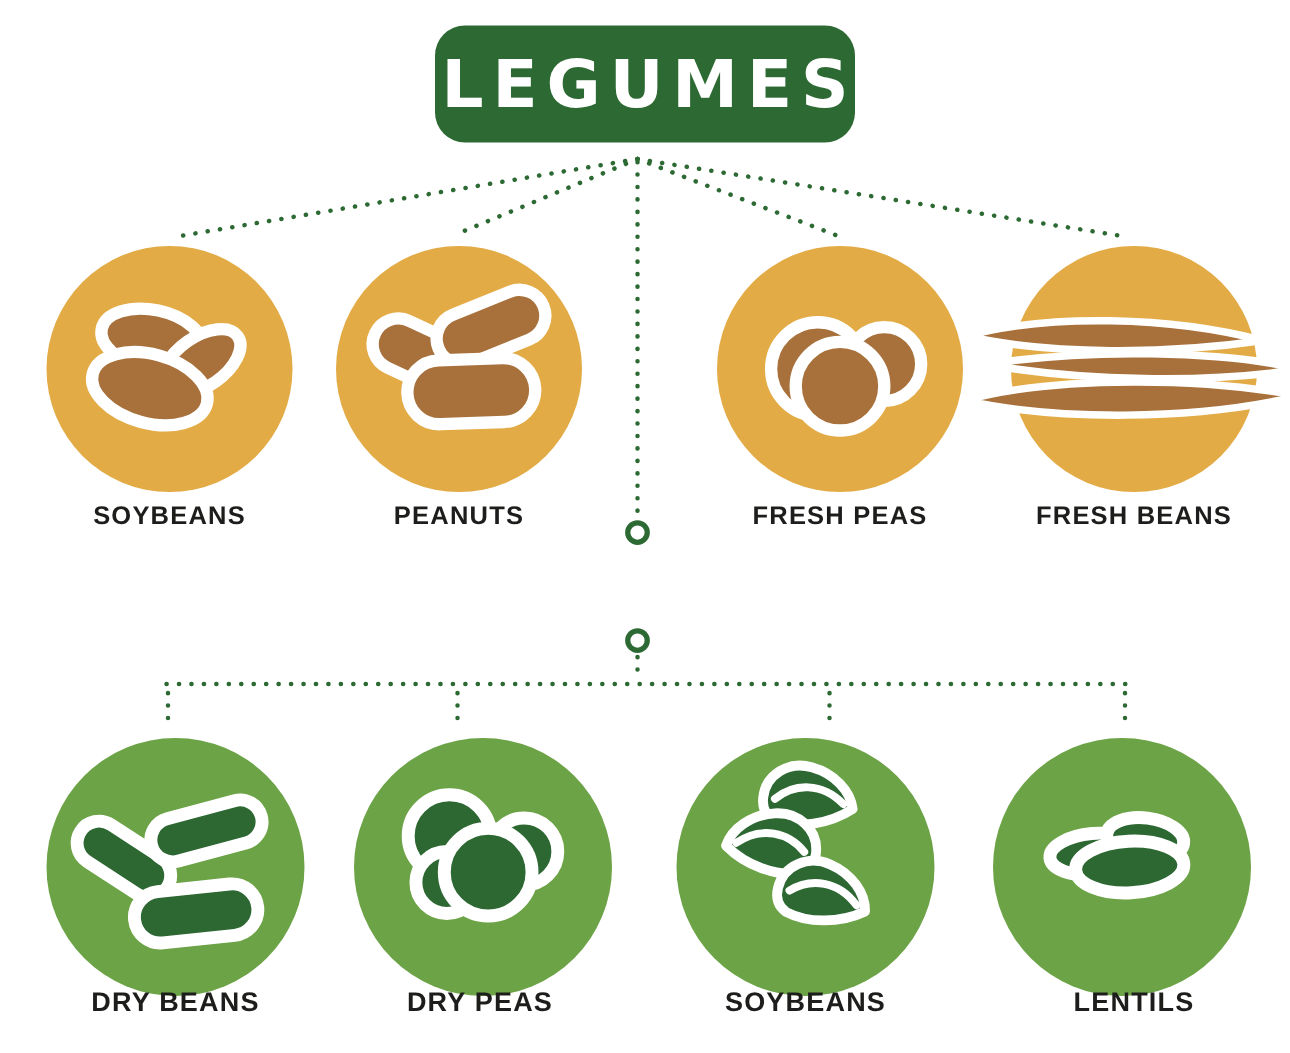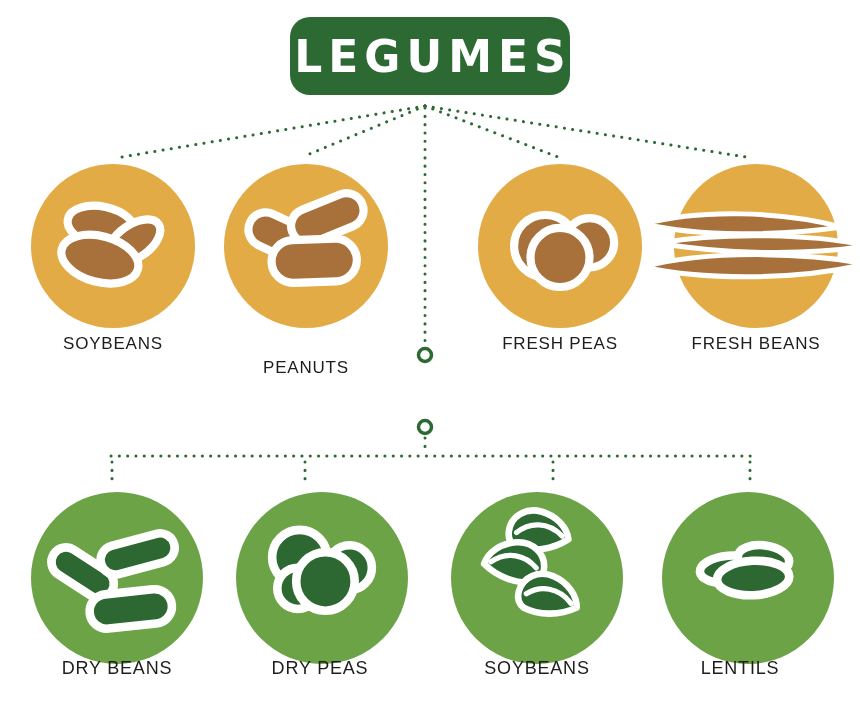--- a/index.html
+++ b/index.html
@@ -64,21 +64,21 @@
   }
   .circle{
     position:absolute;border-radius:50%;
   }
   .circle.gold{background:var(--circle-gold);width:164px;height:164px;top:164px;}
   .circle.green{background:var(--circle-green);width:172px;height:172px;top:492px;}
   .circle svg{width:100%;height:100%;display:block;}
   .node-label{
     position:absolute;width:200px;text-align:center;
     color:var(--label-dark);
-    font-weight:normal;
+    font-weight:bold;
     white-space:nowrap;
   }
   .node-label.top{top:334px;font-size:17px;letter-spacing:0.8px;}
   .node-label.bottom{top:658px;font-size:18px;letter-spacing:0.8px;}
   .brown-shape{fill:var(--icon-brown);stroke:var(--white);stroke-width:5;stroke-linejoin:round;}
   .dkgreen-shape{fill:var(--icon-dark-green);stroke:var(--white);stroke-width:5;stroke-linejoin:round;}
   .inner-line{fill:none;stroke:var(--white);stroke-width:4;stroke-linecap:round;}
   .beans-overflow{
     position:absolute;left:640px;top:193px;width:230px;height:105px;
     pointer-events:none;
@@ -119,21 +119,21 @@
   </div>
   <div class="node-label top" style="left:13px;">SOYBEANS</div>
 
   <div class="circle gold" style="left:224px;">
     <svg viewBox="0 0 100 100">
       <rect class="brown-shape" x="14" y="33.5" width="40" height="21" rx="10.5" transform="rotate(25 34 44)"></rect>
       <rect class="brown-shape" x="40" y="22.5" width="46" height="21" rx="10.5" transform="rotate(-22 63 33)"></rect>
       <rect class="brown-shape" x="29" y="46" width="52" height="26" rx="13" transform="rotate(-2 55 59)"></rect>
     </svg>
   </div>
-  <div class="node-label top" style="left:206px;margin-top:24px;">PEANUTS</div>
+  <div class="node-label top" style="left:206px;">PEANUTS</div>
 
   <div class="circle gold" style="left:478px;">
     <svg viewBox="0 0 100 100">
       <circle class="brown-shape" cx="41" cy="50" r="19"></circle>
       <circle class="brown-shape" cx="68" cy="48" r="15"></circle>
       <circle class="brown-shape" cx="50" cy="57" r="18"></circle>
     </svg>
   </div>
   <div class="node-label top" style="left:460px;">FRESH PEAS</div>
 
@@ -185,15 +185,15 @@
   </div>
   <div class="node-label bottom" style="left:437px;">SOYBEANS</div>
 
   <div class="circle green" style="left:662px;">
     <svg viewBox="0 0 100 100">
       <ellipse class="dkgreen-shape" cx="39" cy="45" rx="17" ry="8" transform="rotate(-5 39 45)"></ellipse>
       <ellipse class="dkgreen-shape" cx="59" cy="39" rx="15" ry="8" transform="rotate(7 59 39)"></ellipse>
       <ellipse class="dkgreen-shape" cx="53" cy="50" rx="21" ry="10" transform="rotate(-3 53 50)"></ellipse>
     </svg>
   </div>
-  <div class="node-label bottom" style="left:640px;">LENTILS</div>
+  <div class="node-label bottom" style="left:656px;">LENTILS</div>
 
 </div>
 
 </body></html>

